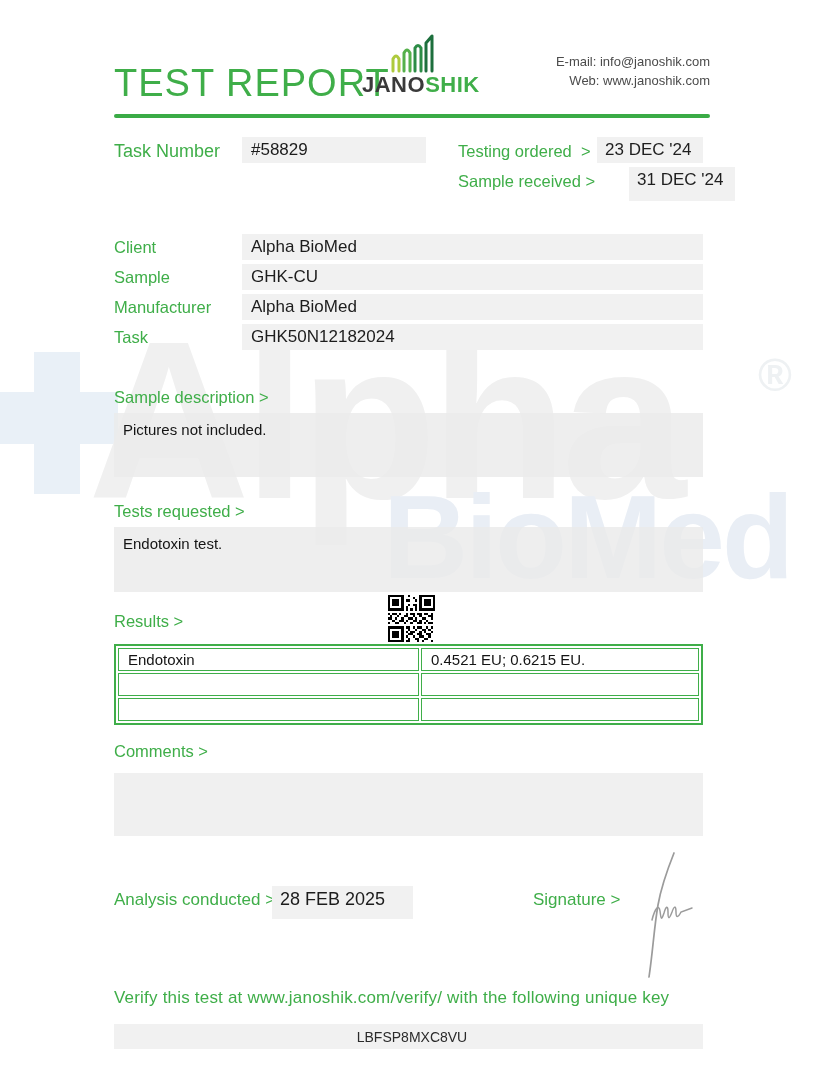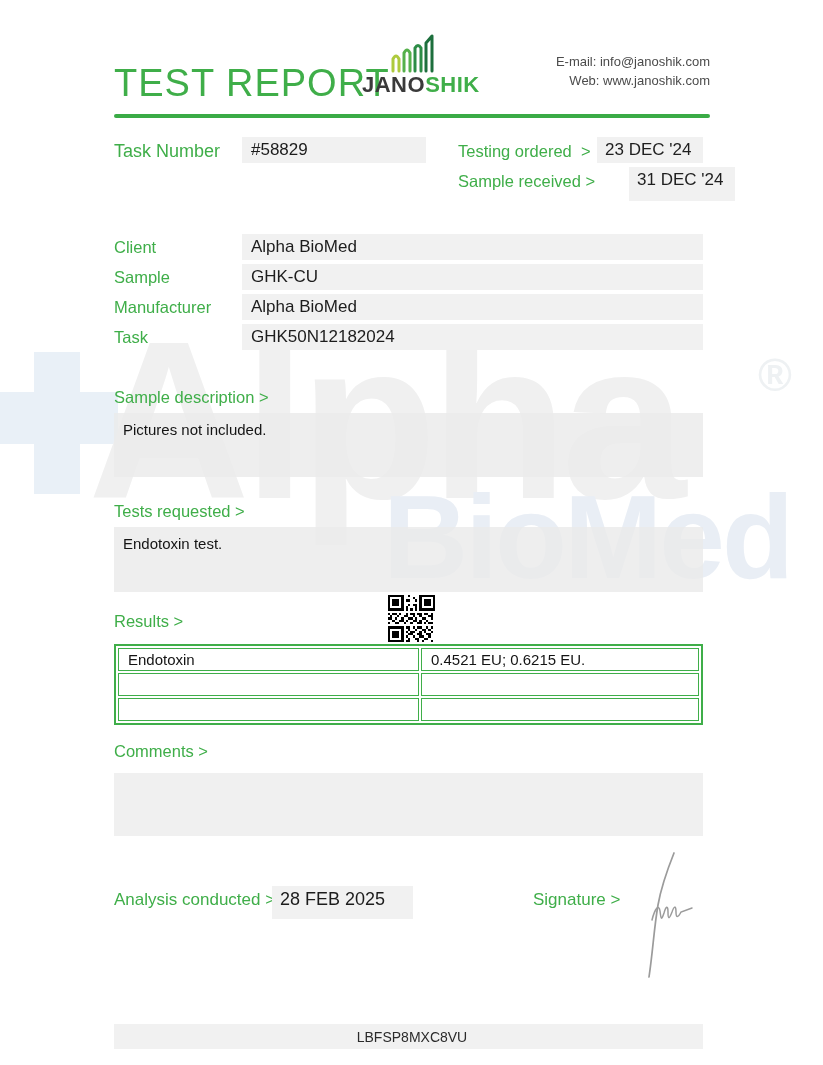--- a/index.html
+++ b/index.html
@@ -182,17 +182,18 @@
   <div class="abs gbox analysis-box">
       <span class="val">28 FEB 2025</span>
     </div>
 
   <div class="abs glabel sig-label">Signature &gt;</div>
   <svg class="abs sig" width="70" height="130" viewBox="0 0 70 130" fill="none">
     <path d="M46 3 C40 18 33 38 30 55 C26 78 25 100 21 127" stroke="#9b9b9b" stroke-width="1.7" stroke-linecap="round"></path>
     <path d="M24 70 C27 58 31 54 32 61 C33 68 33 72 36 63 C38 56 40 55 40 62 C40 69 41 70 44 62 C46 56 48 55 48 62 C48 68 50 68 53 62 L64 58" stroke="#9b9b9b" stroke-width="1.5" stroke-linecap="round"></path>
   </svg>
 
+  <div class="abs verify">Verify this test at www.janoshik.com/verify/ with the following unique key</div>
   <div class="abs gbox key-box">
       <span class="val">LBFSP8MXC8VU</span>
     </div>
 
 </div>
 
 </body></html>

